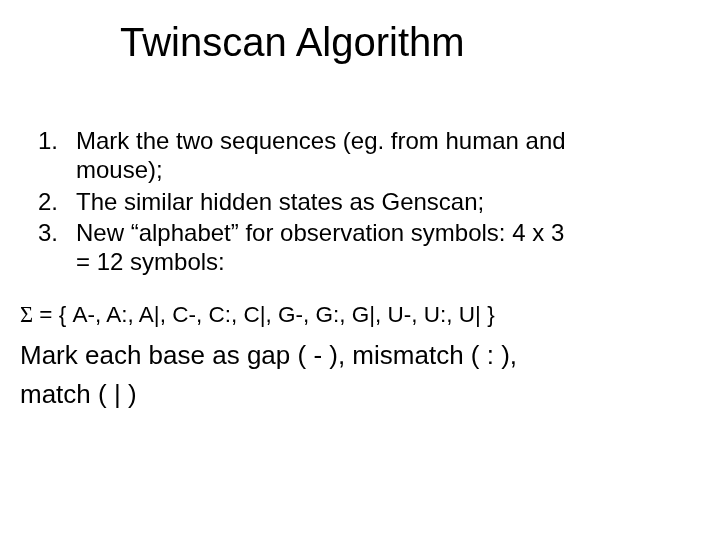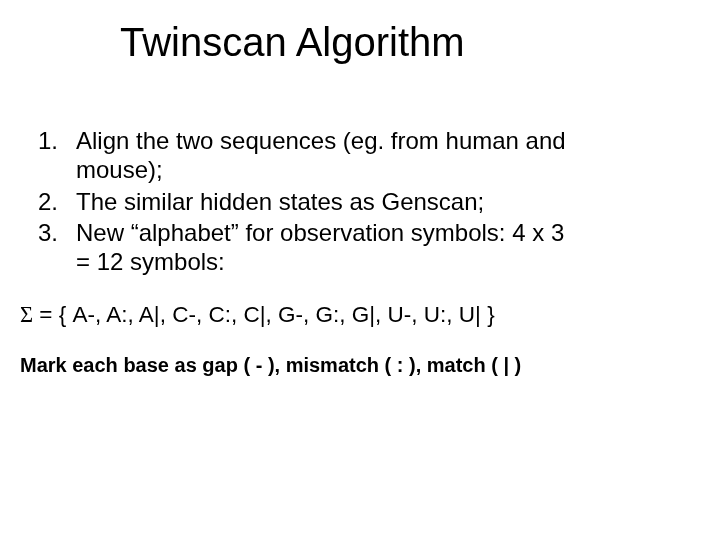--- a/index.html
+++ b/index.html
@@ -61,32 +61,32 @@
 </head>
 <body>
 
 <div class="slide">
 
   <div class="title">Twinscan Algorithm</div>
 
   <div class="list">
     <div class="list-row">
       <div class="list-num">1.</div>
-      <div class="list-text">Align the two sequences (eg. from human and mouse);</div>
+      <div class="list-text">Mark the two sequences (eg. from human and mouse);</div>
     </div>
     <div class="list-row">
       <div class="list-num">2.</div>
       <div class="list-text">The similar hidden states as Genscan;</div>
     </div>
     <div class="list-row">
       <div class="list-num">3.</div>
       <div class="list-text">New “alphabet” for observation symbols: 4 x 3 = 12 symbols:</div>
     </div>
   </div>
 
   <div class="bottom-block">
     <div>
       <span class="sigma">Σ</span><span> = { A-, A:, A|, C-, C:, C|, G-, G:, G|, U-, U:, U| }</span>
     </div>
-    <div style="font-size:20px; margin-top:18px;font-weight:bold;">Mark each base as gap ( - ), mismatch ( : ), match ( | )</div>
+    <div style="font-size:26px; margin-top:4px;">Mark each base as gap ( - ), mismatch ( : ), match ( | )</div>
   </div>
 
 </div>
 
 </body></html>

